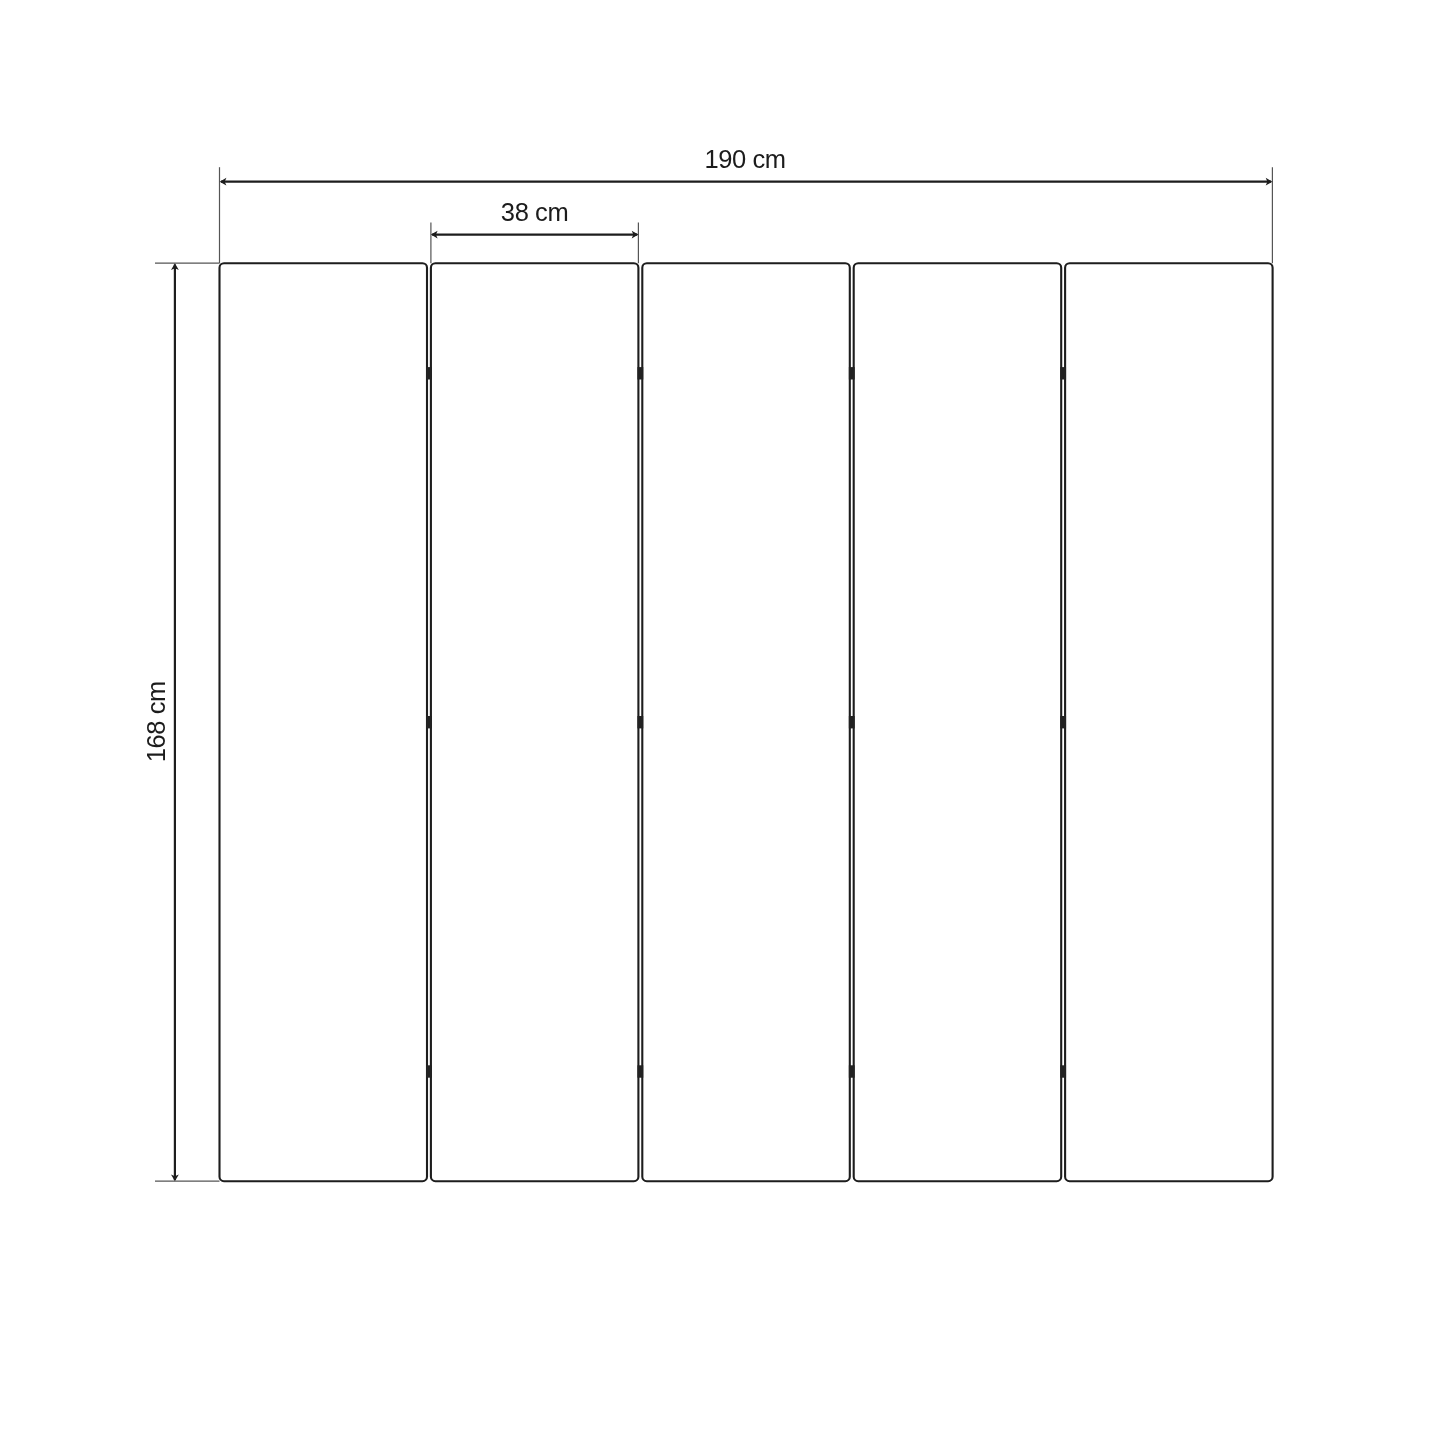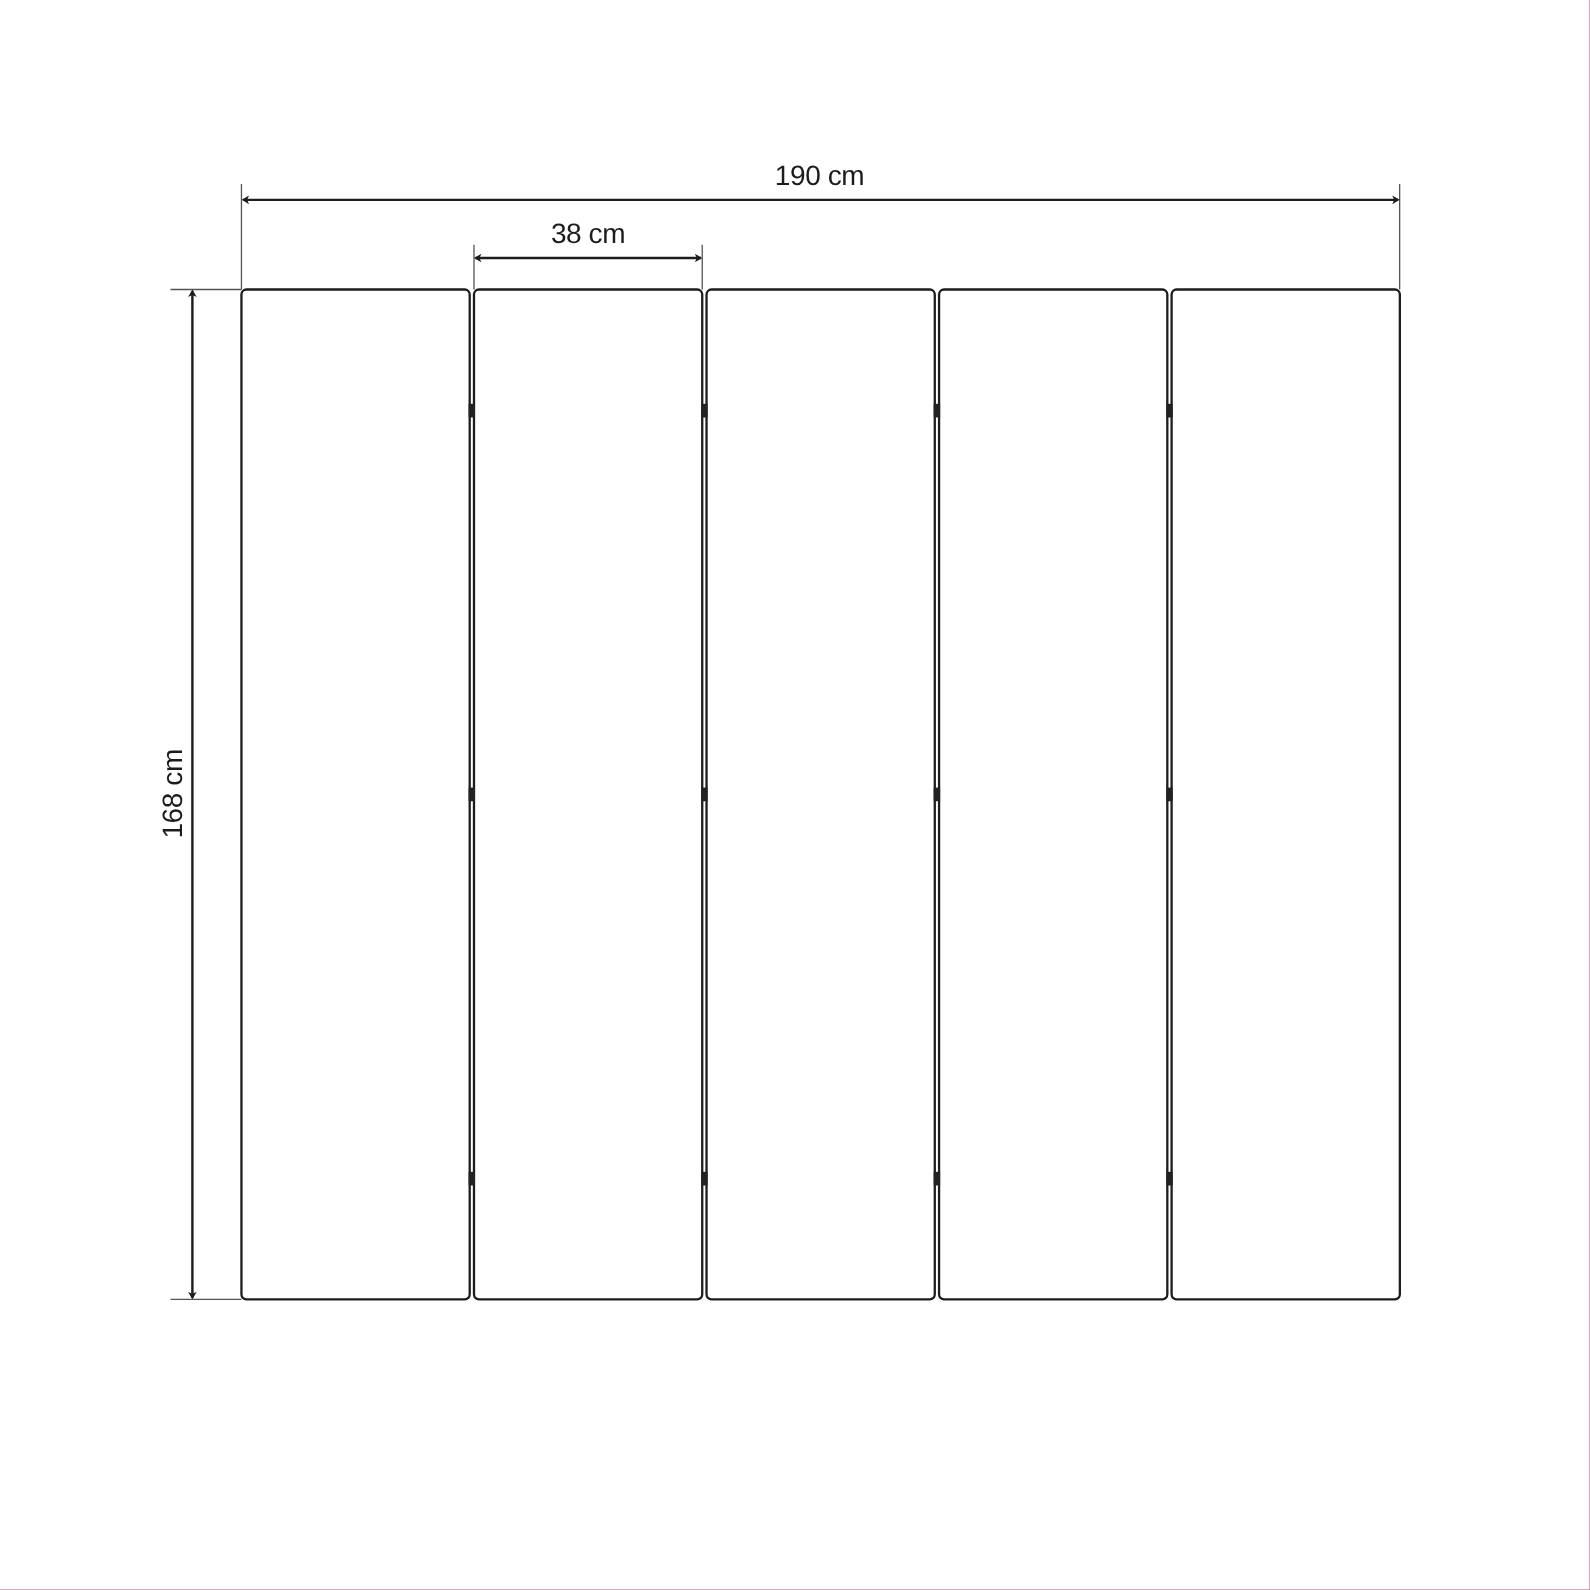--- a/index.html
+++ b/index.html
@@ -1,16 +1,16 @@
 <!DOCTYPE html>
 <html><head>
 <meta charset="utf-8">
 <style>
   html,body{margin:0;padding:0;background:#ffffff;}
-  .page{width:1445px;height:1445px;position:relative;background:#be185d;overflow:hidden;}
+  .page{width:1445px;height:1445px;position:relative;background:#0ea5e9;overflow:hidden;}
   svg{display:block;filter:blur(0.45px);}
   text{font-family:"Liberation Sans", sans-serif;fill:#1c1c1c;}
 </style>
 </head>
 <body>
 
 <div class="page">
 <svg width="1445" height="1445" viewBox="0 0 1445 1445">
 
   <rect x="0" y="0" width="1445" height="1445" fill="#ffffff"></rect>

